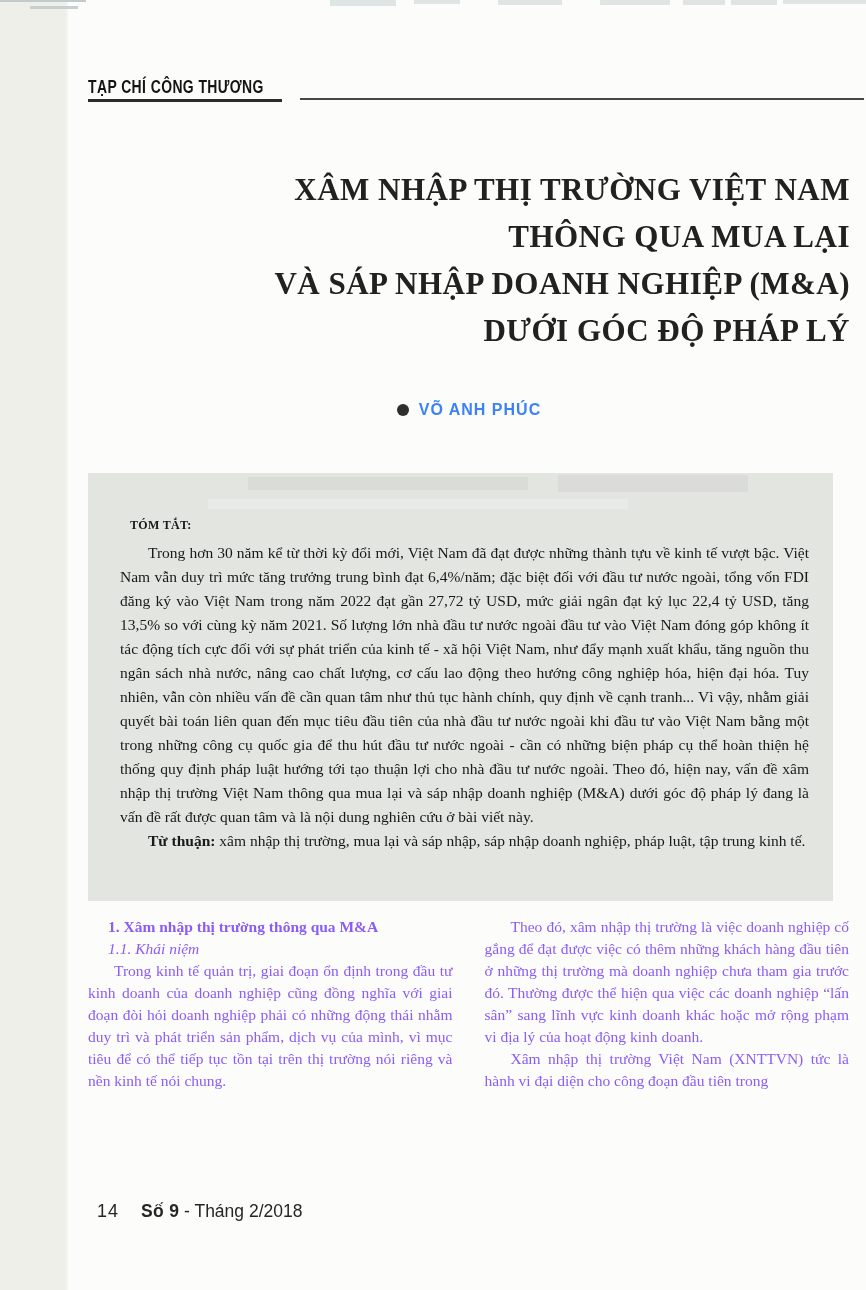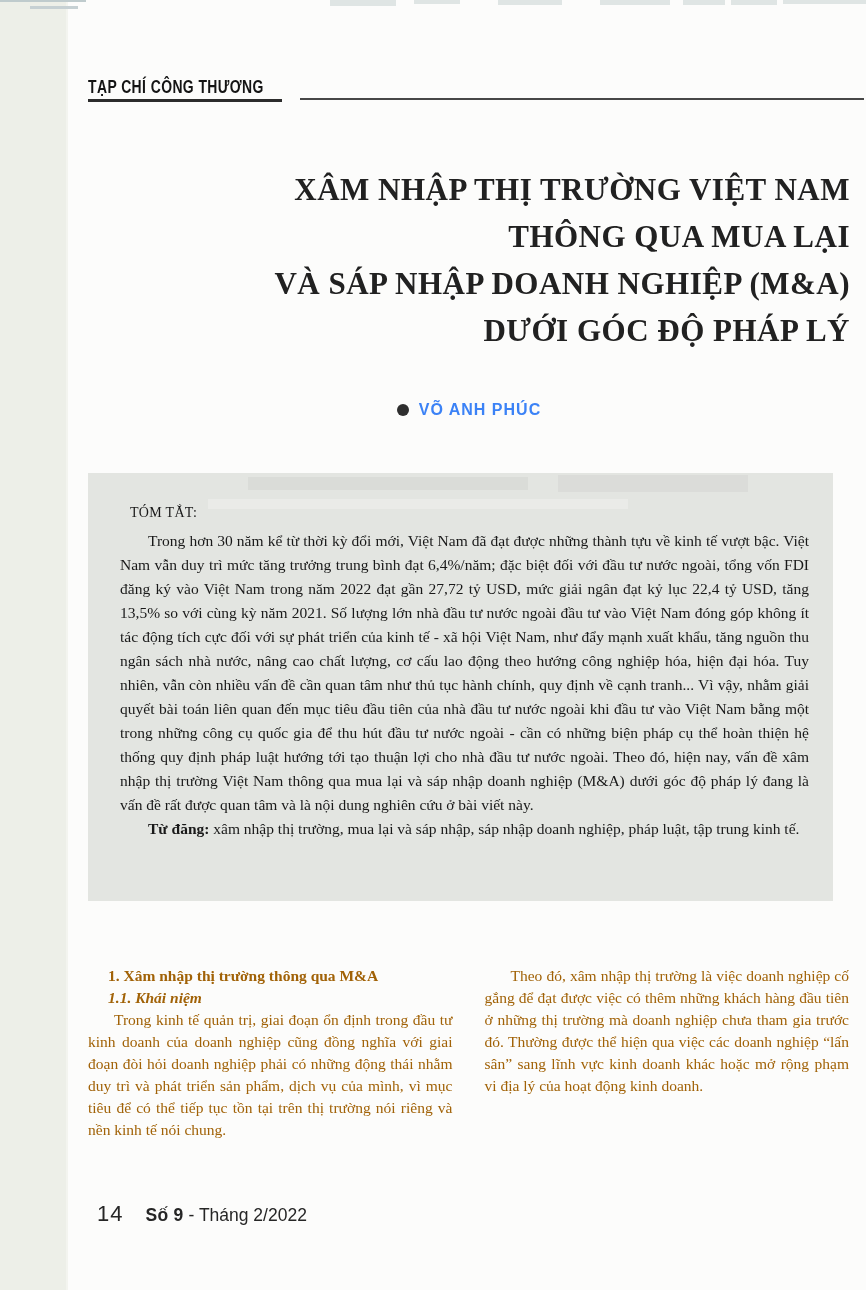--- a/index.html
+++ b/index.html
@@ -57,42 +57,42 @@
     position:absolute;left:88px;top:473px;width:745px;height:428px;
     background:#e3e5e1;
     box-sizing:border-box;
     padding:28px 24px 0 32px;
     font-size:15.5px;line-height:24px;color:#191919;
   }
   .smudge{position:absolute;pointer-events:none;}
   .sm1{left:160px;top:4px;width:280px;height:13px;background:rgba(110,116,110,.08);}
   .sm2{left:470px;top:2px;width:190px;height:17px;background:rgba(110,116,110,.07);}
   .sm3{left:120px;top:26px;width:420px;height:10px;background:rgba(255,255,255,.25);}
-  .abstract-heading{font-weight:normal;font-size:14px;margin:0 0 4px 10px;letter-spacing:.3px;}
+  .abstract-heading{font-weight:bold;font-size:12px;margin:12px 0 4px 10px;letter-spacing:.3px;}
   .abstract-body{margin:0;text-align:justify;text-indent:28px;}
   .abstract-keywords{margin:0;text-align:justify;text-indent:28px;}
 
   
   .columns{
-    position:absolute;left:88px;top:965px;width:761px;
+    position:absolute;left:88px;top:916px;width:761px;
     display:flex;gap:32px;
-    font-size:15.5px;line-height:22px;color:#a16207;
+    font-size:15.5px;line-height:22px;color:#8b5cf6;
   }
   .col{width:366px;text-align:justify;}
   .sec-h1{font-weight:bold;margin:0 0 0 20px;}
-  .sec-h11{font-weight:bold;font-style:italic;margin:0 0 0 20px;}
+  .sec-h11{font-weight:normal;font-style:italic;margin:0 0 0 20px;}
   .body-para{margin:0;text-indent:26px;}
 
   
   .footer{
     position:absolute;left:97px;top:1201px;
     display:flex;align-items:baseline;
     font-family:"Liberation Sans", sans-serif;color:#262626;
   }
-  .page-num{font-size:22px;letter-spacing:1px;}
+  .page-num{font-size:18px;letter-spacing:1px;}
   .issue{margin-left:22px;font-size:17.5px;}
   .issue b{letter-spacing:.3px;}
 </style>
 </head>
 <body>
 
 <div class="page">
 
   <div class="left-band"></div>
   <div class="band-edge"></div>
@@ -120,32 +120,33 @@
   <div class="author-row">
     <span class="author-bullet"></span><span>VÕ ANH PHÚC</span>
   </div>
 
   <div class="abstract-box">
     <div class="smudge sm1"></div>
     <div class="smudge sm2"></div>
     <div class="smudge sm3"></div>
     <div class="abstract-heading">TÓM TẮT:</div>
     <p class="abstract-body">Trong hơn 30 năm kể từ thời kỳ đổi mới, Việt Nam đã đạt được những thành tựu về kinh tế vượt bậc. Việt Nam vẫn duy trì mức tăng trưởng trung bình đạt 6,4%/năm; đặc biệt đối với đầu tư nước ngoài, tổng vốn FDI đăng ký vào Việt Nam trong năm 2022 đạt gần 27,72 tỷ USD, mức giải ngân đạt kỷ lục 22,4 tỷ USD, tăng 13,5% so với cùng kỳ năm 2021. Số lượng lớn nhà đầu tư nước ngoài đầu tư vào Việt Nam đóng góp không ít tác động tích cực đối với sự phát triển của kinh tế - xã hội Việt Nam, như đẩy mạnh xuất khẩu, tăng nguồn thu ngân sách nhà nước, nâng cao chất lượng, cơ cấu lao động theo hướng công nghiệp hóa, hiện đại hóa. Tuy nhiên, vẫn còn nhiều vấn đề cần quan tâm như thủ tục hành chính, quy định về cạnh tranh... Vì vậy, nhằm giải quyết bài toán liên quan đến mục tiêu đầu tiên của nhà đầu tư nước ngoài khi đầu tư vào Việt Nam bằng một trong những công cụ quốc gia để thu hút đầu tư nước ngoài - cần có những biện pháp cụ thể hoàn thiện hệ thống quy định pháp luật hướng tới tạo thuận lợi cho nhà đầu tư nước ngoài. Theo đó, hiện nay, vấn đề xâm nhập thị trường Việt Nam thông qua mua lại và sáp nhập doanh nghiệp (M&amp;A) dưới góc độ pháp lý đang là vấn đề rất được quan tâm và là nội dung nghiên cứu ở bài viết này.</p>
-    <p class="abstract-keywords"><b>Từ đăng:</b><span> xâm nhập thị trường, mua lại và sáp nhập, sáp nhập doanh nghiệp, pháp luật, tập trung kinh tế.</span></p>
+    <p class="abstract-keywords"><b>Từ thuận:</b><span> xâm nhập thị trường, mua lại và sáp nhập, sáp nhập doanh nghiệp, pháp luật, tập trung kinh tế.</span></p>
   </div>
 
   <div class="columns">
     <div class="col">
       <div class="sec-h1">1. Xâm nhập thị trường thông qua M&amp;A</div>
       <div class="sec-h11">1.1. Khái niệm</div>
       <p class="body-para">Trong kinh tế quản trị, giai đoạn ổn định trong đầu tư kinh doanh của doanh nghiệp cũng đồng nghĩa với giai đoạn đòi hỏi doanh nghiệp phải có những động thái nhằm duy trì và phát triển sản phẩm, dịch vụ của mình, vì mục tiêu để có thể tiếp tục tồn tại trên thị trường nói riêng và nền kinh tế nói chung.</p>
     </div>
     <div class="col">
       <p class="body-para">Theo đó, xâm nhập thị trường là việc doanh nghiệp cố gắng để đạt được việc có thêm những khách hàng đầu tiên ở những thị trường mà doanh nghiệp chưa tham gia trước đó. Thường được thể hiện qua việc các doanh nghiệp “lấn sân” sang lĩnh vực kinh doanh khác hoặc mở rộng phạm vi địa lý của hoạt động kinh doanh.</p>
+      <p class="body-para">Xâm nhập thị trường Việt Nam (XNTTVN) tức là hành vi đại diện cho công đoạn đầu tiên trong</p>
     </div>
   </div>
 
   <div class="footer">
     <span class="page-num">14</span>
-    <span class="issue"><b>Số 9</b><span> - Tháng 2/2022</span></span>
+    <span class="issue"><b>Số 9</b><span> - Tháng 2/2018</span></span>
   </div>
 
 </div>
 
 </body></html>

